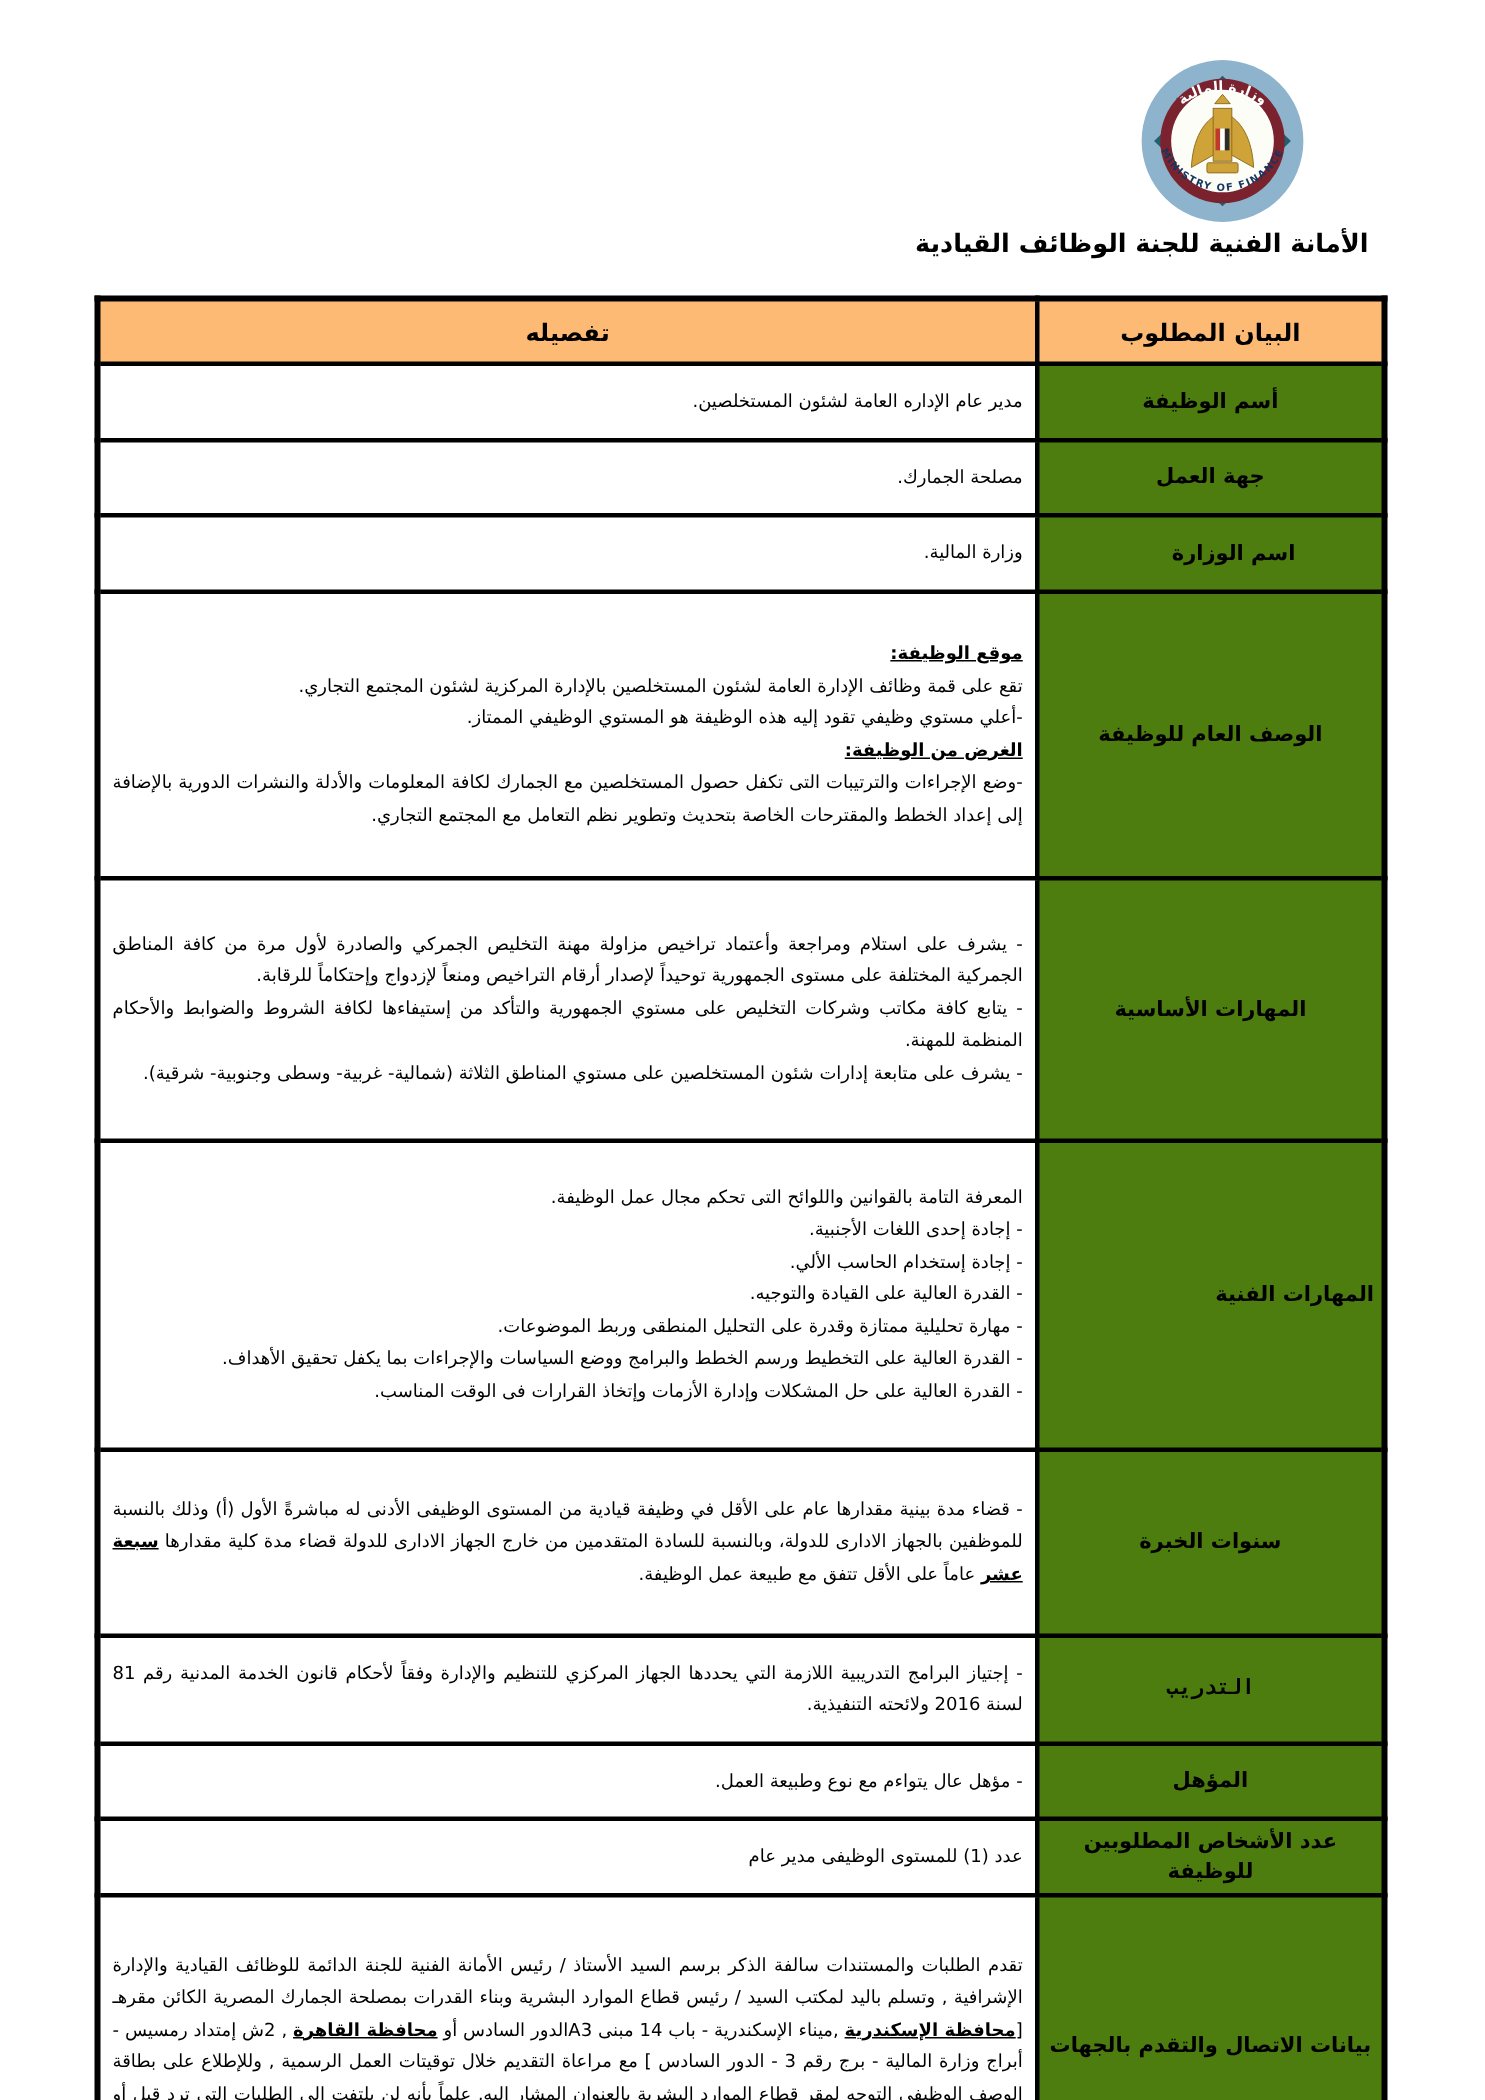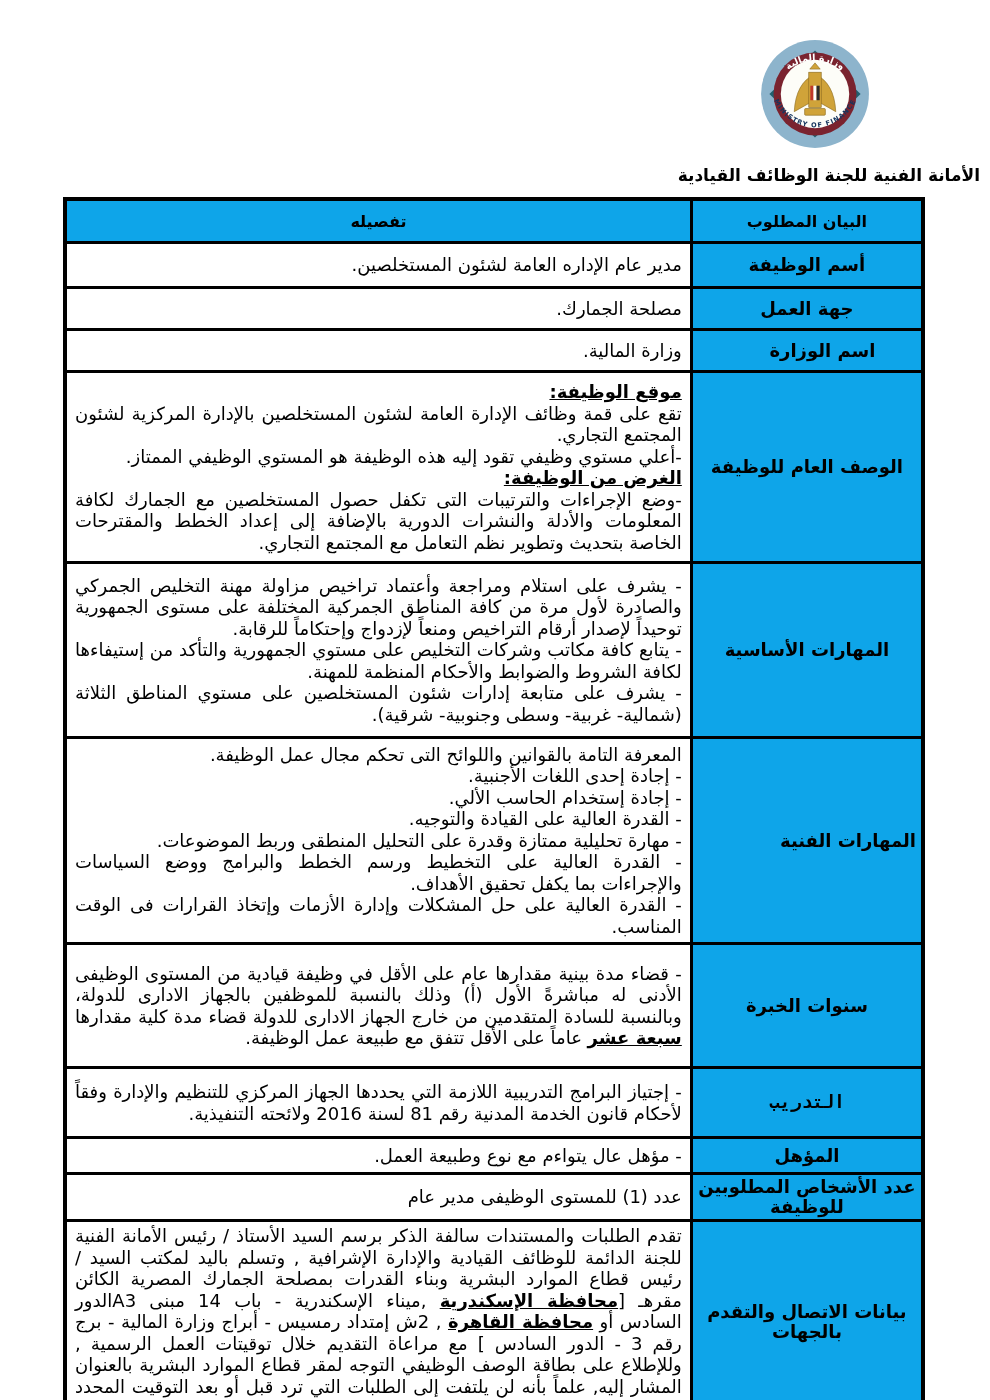--- a/index.html
+++ b/index.html
@@ -4,42 +4,42 @@
 <style>
   html,body{margin:0;padding:0;background:#e8e8e8;}
   .page{
     position:relative;width:990px;height:1400px;background:#ffffff;
     margin:0 auto;overflow:hidden;direction:rtl;
     font-family:"DejaVu Sans",sans-serif;color:#000;
   }
   
   .logo-wrap{position:absolute;top:38px;left:759px;width:112px;height:112px;}
   .org-title{
-    position:absolute;top:164px;left:610px;width:370px;
-    text-align:right;font-weight:bold;font-size:17px;line-height:23px;
+    position:absolute;top:152px;left:610px;width:370px;
+    text-align:left;font-weight:bold;font-size:17px;line-height:23px;
   }
   
   table.job-table{
     position:absolute;top:197px;left:63px;width:862px;
     border-collapse:collapse;table-layout:fixed;
     border:4px solid #000;
   }
   .job-table th,.job-table td{
     border:3px solid #000;vertical-align:middle;
   }
   .job-table thead th{
-    background:#0ea5e9;font-weight:bold;font-size:16px;
+    background:#fdba74;font-weight:bold;font-size:16px;
     text-align:center;height:36px;padding:2px 4px;
   }
   td.label-cell{
-    background:#0ea5e9;font-weight:bold;font-size:18px;
+    background:#4d7c0f;font-weight:bold;font-size:14px;
     text-align:center;padding:2px 5px;line-height:20px;
   }
   td.detail-cell{
-    background:#ffffff;font-size:18px;padding:3px 8px;
+    background:#ffffff;font-size:12px;padding:13px 8px;
   }
   .para{text-align:justify;line-height:21.5px;}
   .seg-b{font-weight:bold;}
   .seg-u{text-decoration:underline;}
 </style>
 </head>
 <body>
 
 <div class="page">
 

